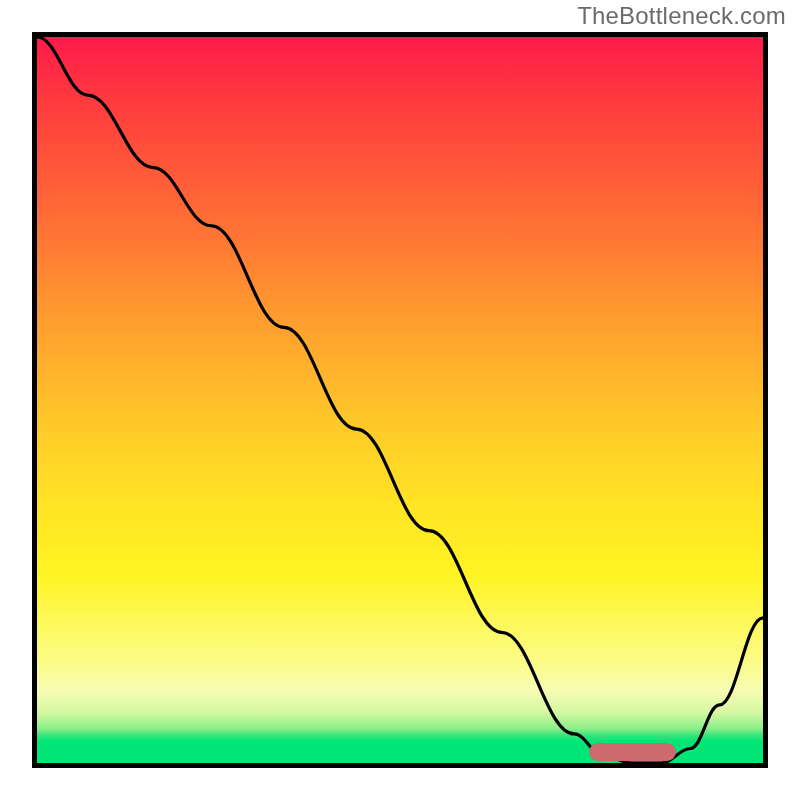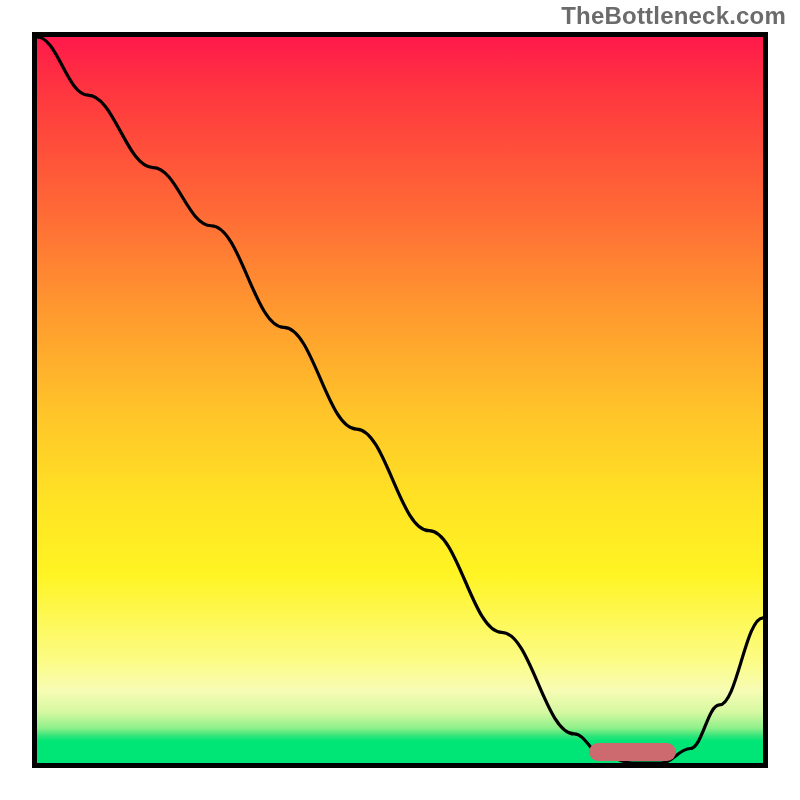--- a/index.html
+++ b/index.html
@@ -14,21 +14,21 @@
   .stage {
     position: relative;
     width: 800px;
     height: 800px;
   }
   .watermark {
     position: absolute;
     top: 2px;
     right: 14px;
     font-size: 24px;
-    font-weight: 700;
+    font-weight: 400;
     color: #6b6b6b;
     letter-spacing: 0.2px;
     user-select: none;
   }
   .plot-frame {
     position: absolute;
     left: 32px;
     top: 32px;
     width: 736px;   
     height: 736px;

